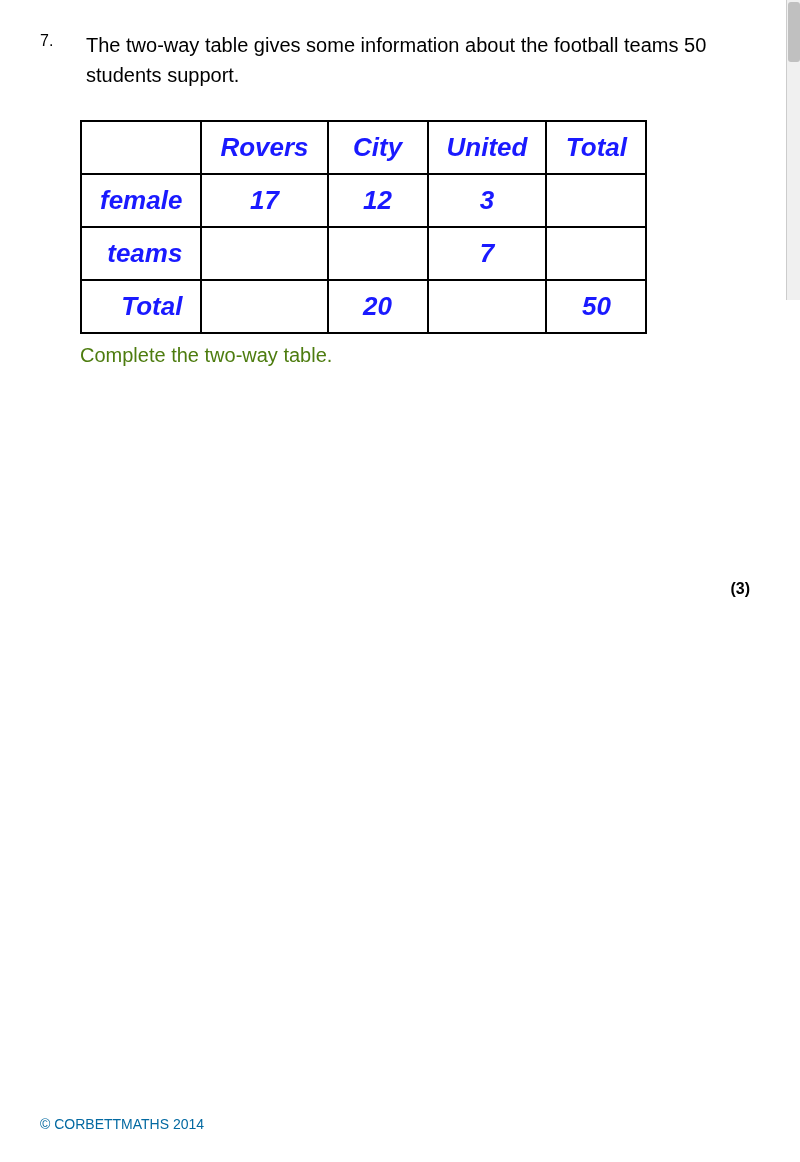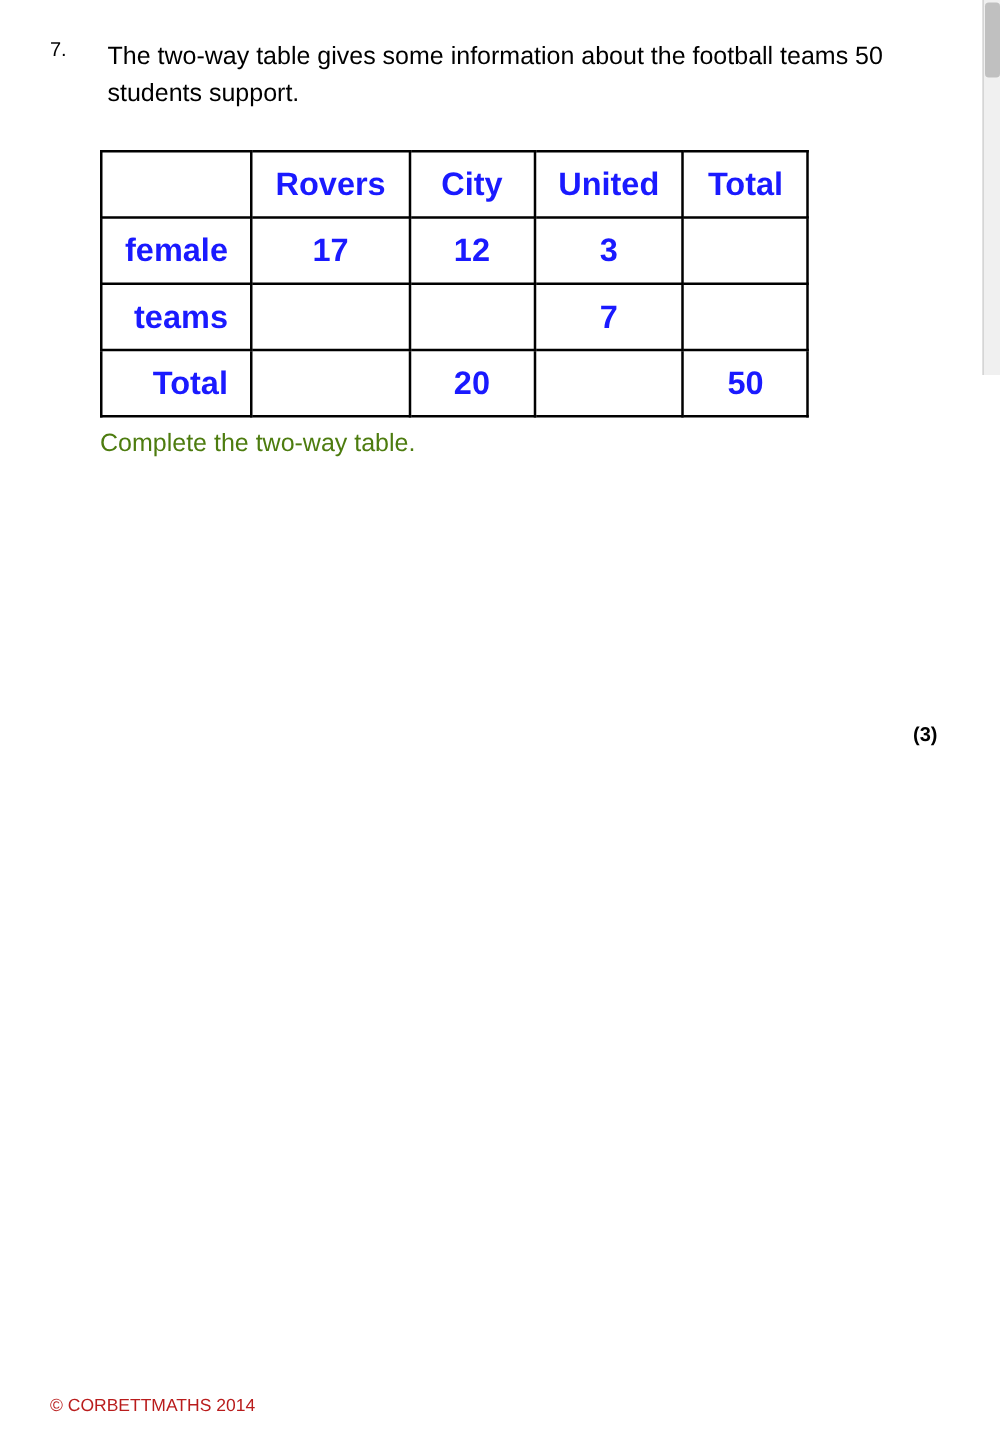--- a/index.html
+++ b/index.html
@@ -35,20 +35,21 @@
 
     .question-text {
       font-size: 20px;
       color: #000;
       line-height: 1.5;
     }
 
     .table-container {
       margin-left: 40px;
       margin-top: 20px;
+      font-style: italic;
     }
 
     table {
       border-collapse: collapse;
       border: 2px solid #000;
     }
 
     td {
       border: 2px solid #000;
       padding: 10px 18px;
@@ -84,21 +85,21 @@
       font-size: 16px;
       font-weight: bold;
       color: #000;
     }
 
     .footer {
       position: absolute;
       bottom: 30px;
       left: 40px;
       font-size: 14px;
-      color: #b91c1c;
+      color: #0369a1;
     }
 
     .scrollbar {
       position: absolute;
       right: 0;
       top: 0;
       width: 14px;
       height: 300px;
       background: #f0f0f0;
       border-left: 1px solid #ccc;

